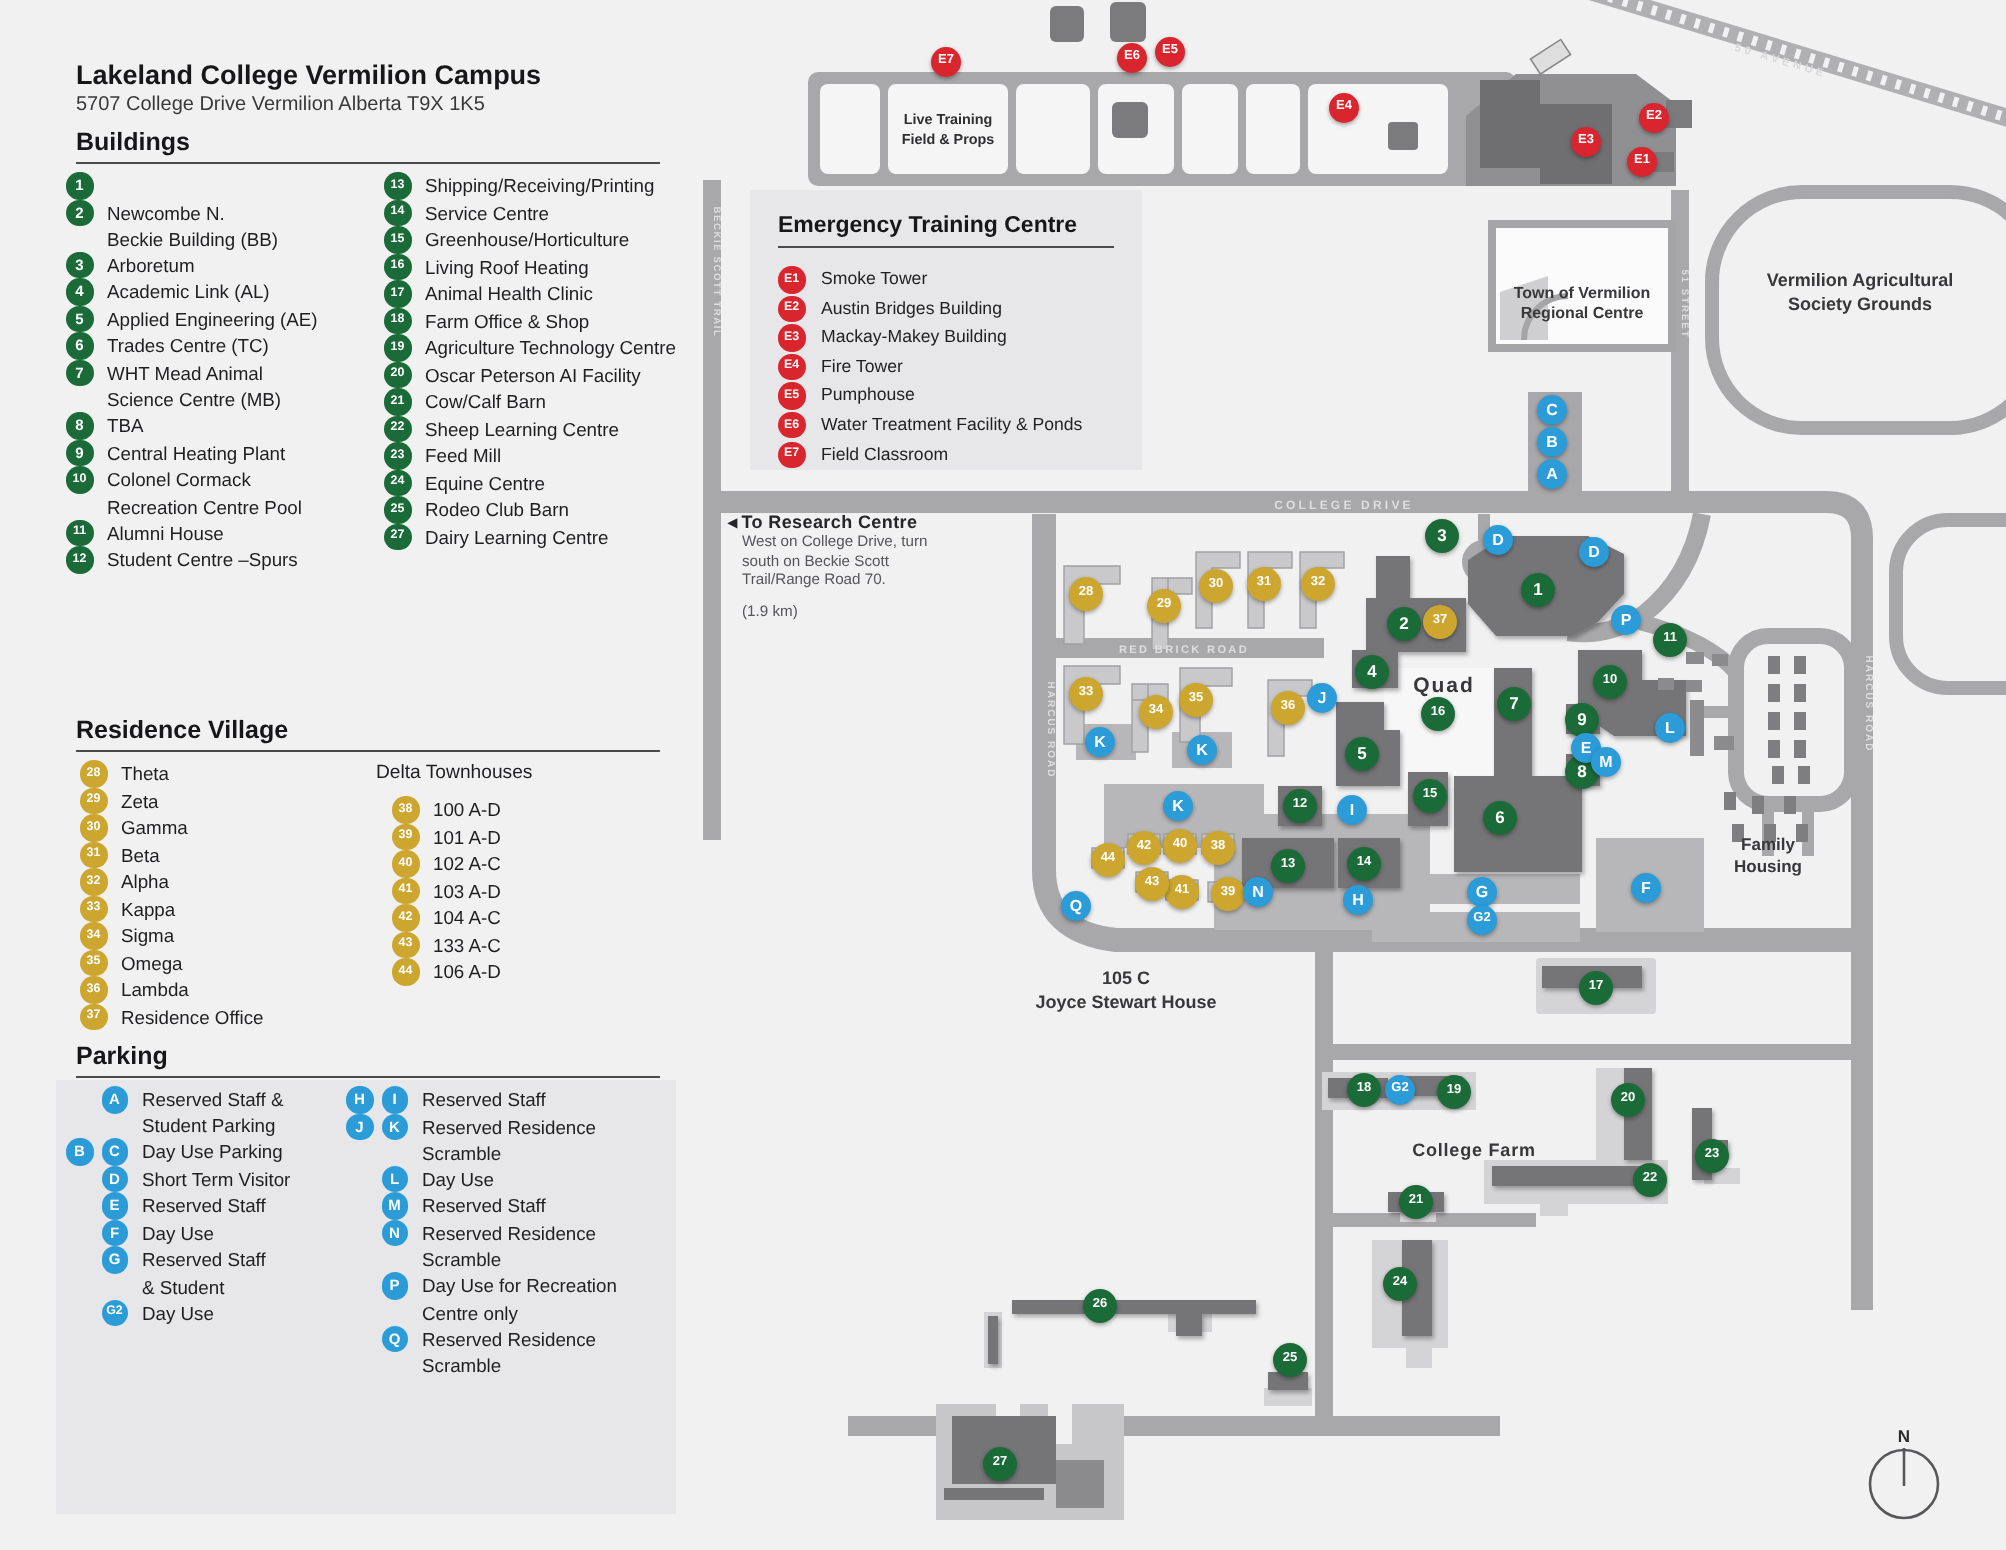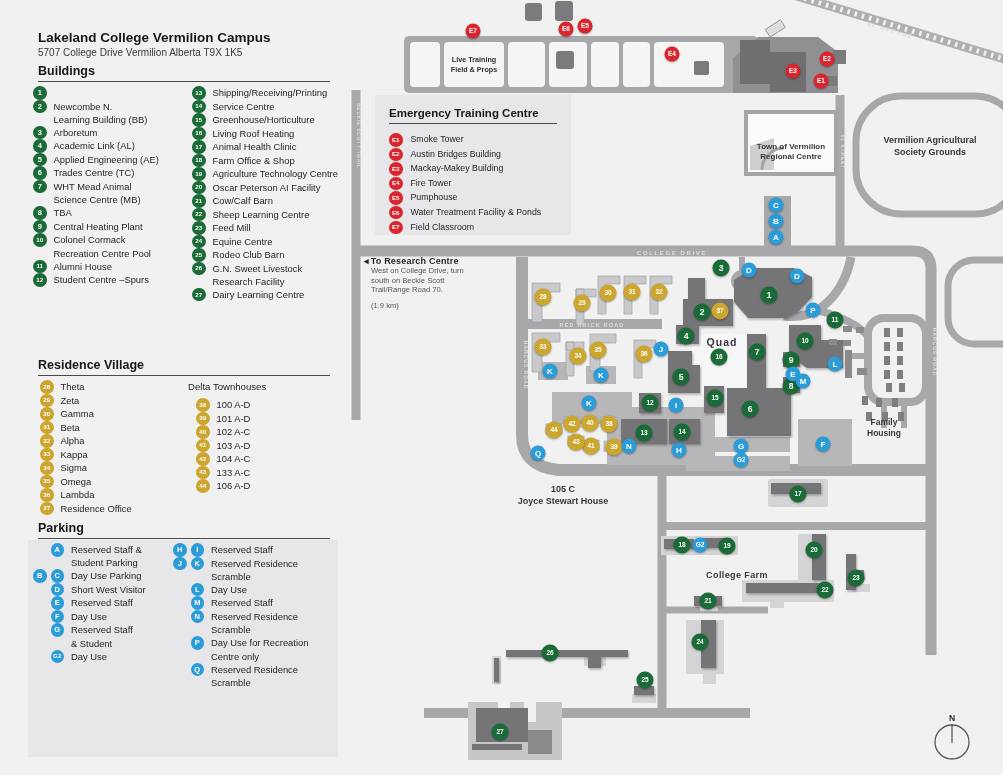--- a/index.html
+++ b/index.html
@@ -282,21 +282,21 @@
 
 <div class="abs sec-heading" style="left:38px;top:64px;width:292px">Buildings</div>
 <div class="abs" id="b-col1" style="left:33px;top:86px;width:158px">
     <div class="lrow">
       <span class="badge b-green">1</span>
     </div>
     <div class="lrow">
       <span class="badge b-green">2</span>
       <div class="txt">
         <div class="lbl">Newcombe N.</div>
-        <div class="lbl">Learning Building (BB)</div>
+        <div class="lbl">Beckie Building (BB)</div>
       </div>
     </div>
     <div class="lrow">
       <span class="badge b-green">3</span>
       <div class="txt">
         <div class="lbl">Arboretum</div>
       </div>
     </div>
     <div class="lrow">
       <span class="badge b-green">4</span>
@@ -425,27 +425,20 @@
     <div class="lrow">
       <span class="badge b-green two">24</span>
       <div class="txt">
         <div class="lbl">Equine Centre</div>
       </div>
     </div>
     <div class="lrow">
       <span class="badge b-green two">25</span>
       <div class="txt">
         <div class="lbl">Rodeo Club Barn</div>
-      </div>
-    </div>
-    <div class="lrow">
-      <span class="badge b-green two">26</span>
-      <div class="txt">
-        <div class="lbl">G.N. Sweet Livestock</div>
-        <div class="lbl">Research Facility</div>
       </div>
     </div>
     <div class="lrow">
       <span class="badge b-green two">27</span>
       <div class="txt">
         <div class="lbl">Dairy Learning Centre</div>
       </div>
     </div>
   </div>
 
@@ -579,21 +572,21 @@
       </span>
       <div class="txt">
         <div class="lbl">Day Use Parking</div>
       </div>
     </div>
     <div class="lrow">
       <span class="bwrap">
         <span class="badge b-blue">D</span>
       </span>
       <div class="txt">
-        <div class="lbl">Short West Visitor</div>
+        <div class="lbl">Short Term Visitor</div>
       </div>
     </div>
     <div class="lrow">
       <span class="bwrap">
         <span class="badge b-blue">E</span>
       </span>
       <div class="txt">
         <div class="lbl">Reserved Staff</div>
       </div>
     </div>

